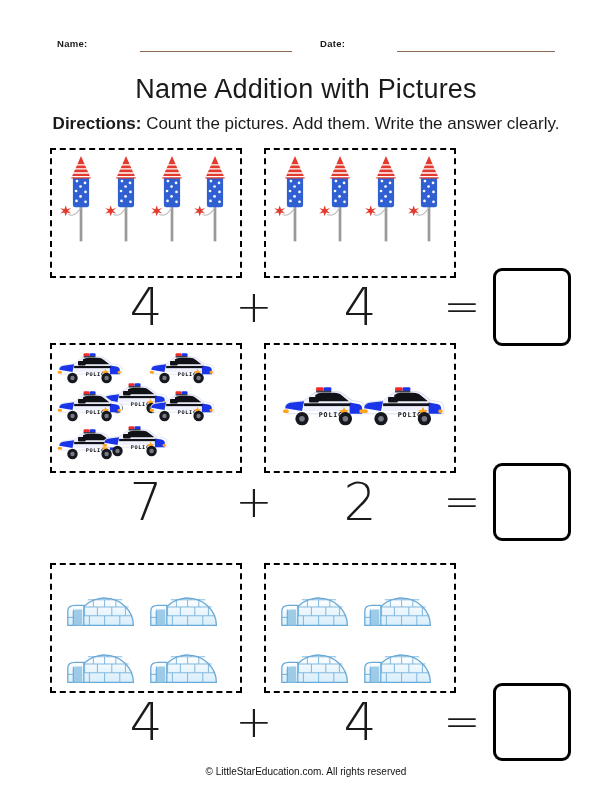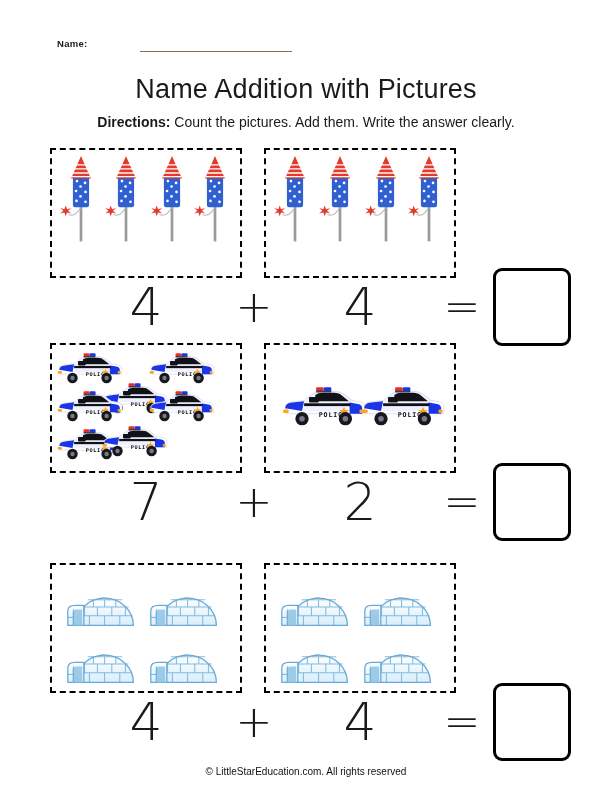--- a/index.html
+++ b/index.html
@@ -57,21 +57,21 @@
     letter-spacing: 0.2px;
   }
 
   
   .directions {
     position: absolute;
     top: 114px;
     left: 0;
     width: 612px;
     text-align: center;
-    font-size: 14px;
+    font-size: 17px;
   }
   .directions b { font-weight: bold; }
 
   
   .problem {
     position: absolute;
     left: 0;
     width: 612px;
     height: 200px;
   }
@@ -137,20 +137,24 @@
   .items { position: absolute; inset: 0; }
   .item { position: absolute; }
   svg { display: block; overflow: visible; }
 </style>
 </head>
 <body>
 
 <div class="header-row">
   <div class="field">
     <span class="field-label">Name:</span>
+    <span class="field-line"></span>
+  </div>
+  <div class="field">
+    <span class="field-label">Date:</span>
     <span class="field-line"></span>
   </div>
 </div>
 
 <div class="title">Name Addition with Pictures</div>
 
 <div class="directions">
   <b>Directions:</b>
   <span>Count the pictures. Add them. Write the answer clearly.</span>
 </div>

